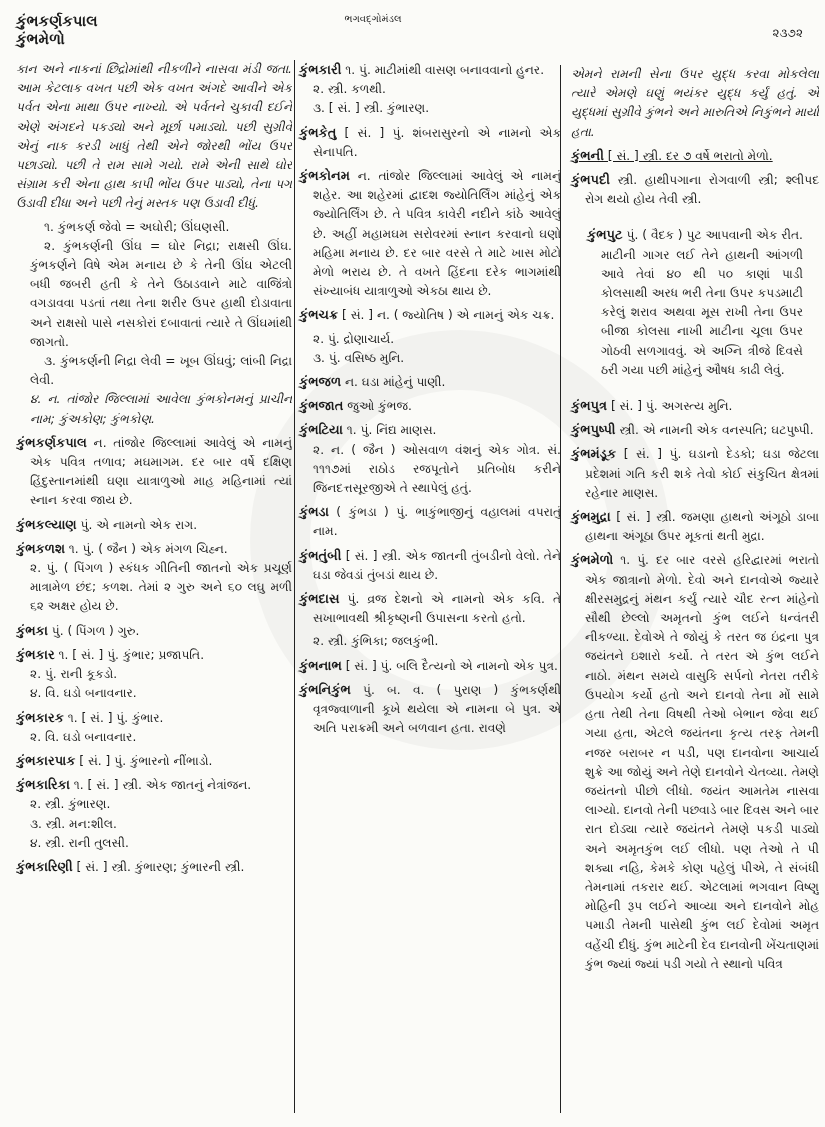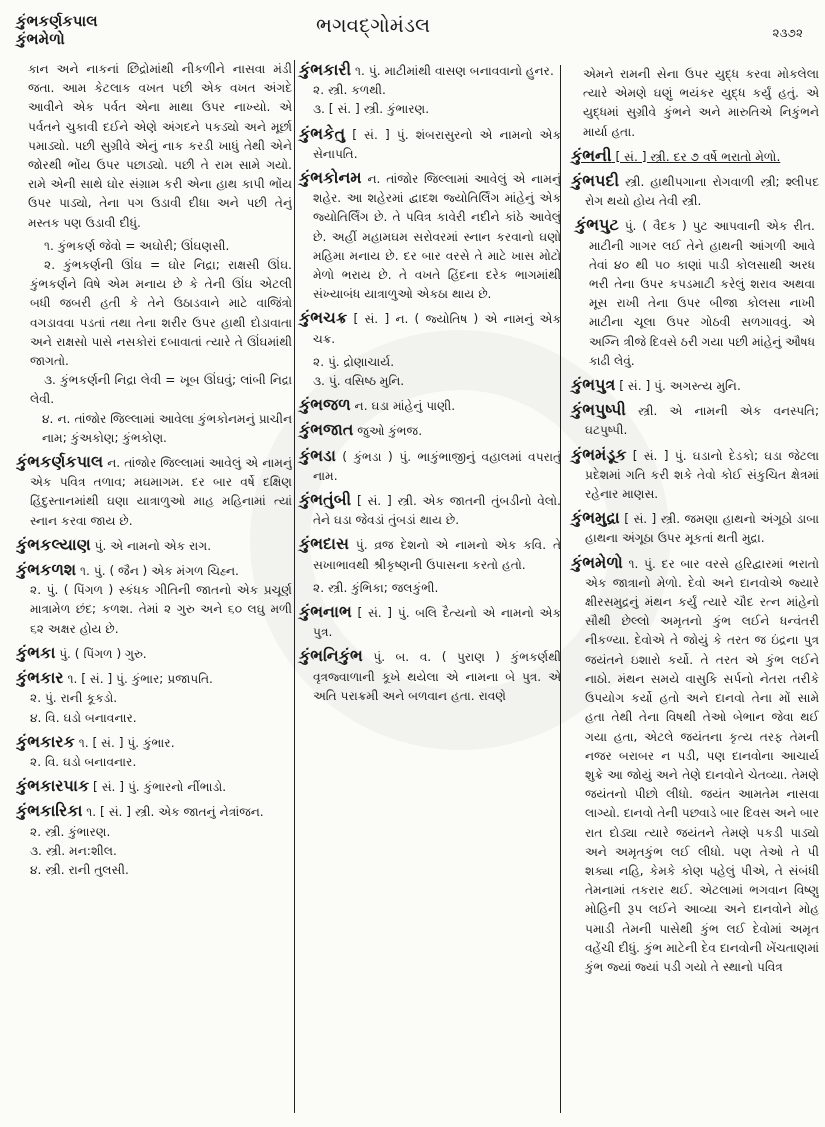--- a/index.html
+++ b/index.html
@@ -9,33 +9,33 @@
     font-family:"DejaVu Sans", "Liberation Sans", sans-serif;
     position:relative;
   }
   .watermark {
     position:absolute; left:250px; top:330px; width:420px; height:420px;
     border-radius:50%; border:60px solid rgba(0,0,0,0.035);
     box-sizing:border-box; pointer-events:none;
   }
   .header { position:absolute; left:0; top:0; width:825px; height:60px; }
   .hdr-left { position:absolute; left:16px; top:12px; font-weight:bold; font-size:15px; line-height:18px; }
-  .hdr-center { position:absolute; left:0; width:746px; top:13px; text-align:center; font-size:20px; }
+  .hdr-center { position:absolute; left:0; width:746px; top:13px; text-align:center; font-size:10px; }
   .hdr-right { position:absolute; right:22px; top:26px; font-size:12px; }
   .col {
     position:absolute; top:60px; bottom:14px;
     font-size:12.2px; line-height:19.2px; overflow:hidden;
   }
   .col1 { left:16px; width:276px; }
   .col2 { left:294px; width:262px; border-left:1px solid #222; padding-left:4px; }
   .col3 { left:560px; width:248px; border-left:1px solid #222; padding-left:10px; top:65px; }
   .entry { margin:0 0 4px 0; text-align:justify; }
-  .entry .hw { font-weight:bold; font-size:16px; }
+  .entry .hw { font-weight:bold; font-size:13px; }
   .sense { padding-left:14px; margin:0; text-align:justify; }
-  .para { text-align:justify; margin:0 0 4px 12px; }
+  .para { text-align:justify; margin:0 0 4px 0;font-style:italic; }
   .indent { text-indent:14px; }
 </style>
 </head>
 <body>
 
 <div class="watermark"></div>
 
 <div class="header">
   <div class="hdr-left">
     <div>કુંભકર્ણકપાલ</div>
@@ -76,20 +76,23 @@
       </div>
       <div class="entry">
         <p style="margin: 0px; padding-left: 14px; text-indent: -14px;"><span class="hw">કુંભકારપાક</span><span> [ સં. ] પું. કુંભારનો નીંભાડો.</span></p>
       </div>
       <div class="entry">
         <p style="margin: 0px; padding-left: 14px; text-indent: -14px;"><span class="hw">કુંભકારિકા</span><span> ૧. [ સં. ] સ્ત્રી. એક જાતનું નેત્રાંજન.</span></p>
         <p class="sense">૨. સ્ત્રી. કુંભારણ.</p>
         <p class="sense">૩. સ્ત્રી. મન:શીલ.</p>
         <p class="sense">૪. સ્ત્રી. રાની તુલસી.</p>
       </div>
+      <div class="entry">
+        <p style="margin: 0px; padding-left: 14px; text-indent: -14px;"><span class="hw">કુંભકારિણી</span><span> [ સં. ] સ્ત્રી. કુંભારણ; કુંભારની સ્ત્રી.</span></p>
+      </div>
     </div>
 </div>
 
 <div class="col col2">
   <div id="col2-entries">
       <div class="entry">
         <p style="margin: 0px; padding-left: 14px; text-indent: -14px;"><span class="hw">કુંભકારી</span><span> ૧. પું. માટીમાંથી વાસણ બનાવવાનો હુનર.</span></p>
         <p class="sense">૨. સ્ત્રી. કળથી.</p>
         <p class="sense">૩. [ સં. ] સ્ત્રી. કુંભારણ.</p>
       </div>
@@ -104,20 +107,24 @@
       </div>
       <div class="entry">
         <p class="sense">૨. પું. દ્રોણાચાર્ય.</p>
         <p class="sense">૩. પું. વસિષ્ઠ મુનિ.</p>
       </div>
       <div class="entry">
         <p style="margin: 0px; padding-left: 14px; text-indent: -14px;"><span class="hw">કુંભજળ</span><span> ન. ઘડા માંહેનું પાણી.</span></p>
       </div>
       <div class="entry">
         <p style="margin: 0px; padding-left: 14px; text-indent: -14px;"><span class="hw">કુંભજાત</span><span> જુઓ કુંભજ.</span></p>
+      </div>
+      <div class="entry">
+        <p style="margin: 0px; padding-left: 14px; text-indent: -14px;"><span class="hw">કુંભટિયા</span><span> ૧. પું. નિંદ્ય માણસ.</span></p>
+        <p class="sense">૨. ન. ( જૈન ) ઓસવાળ વંશનું એક ગોત્ર. સં. ૧૧૧૭માં રાઠોડ રજપૂતોને પ્રતિબોધ કરીને જિનદત્તસૂરજીએ તે સ્થાપેલું હતું.</p>
       </div>
       <div class="entry">
         <p style="margin: 0px; padding-left: 14px; text-indent: -14px;"><span class="hw">કુંભડા</span><span> ( કુંભડા ) પું. ભાકુંભાજીનું વહાલમાં વપરાતું નામ.</span></p>
       </div>
       <div class="entry">
         <p style="margin: 0px; padding-left: 14px; text-indent: -14px;"><span class="hw">કુંભતુંબી</span><span> [ સં. ] સ્ત્રી. એક જાતની તુંબડીનો વેલો. તેને ઘડા જેવડાં તુંબડાં થાય છે.</span></p>
       </div>
       <div class="entry">
         <p style="margin: 0px; padding-left: 14px; text-indent: -14px;"><span class="hw">કુંભદાસ</span><span> પું. વ્રજ દેશનો એ નામનો એક કવિ. તે સખાભાવથી શ્રીકૃષ્ણની ઉપાસના કરતો હતો.</span></p>
       </div>
@@ -136,21 +143,21 @@
 <div class="col col3">
   <p class="para">એમને રામની સેના ઉપર યુદ્ધ કરવા મોકલેલા ત્યારે એમણે ઘણું ભયંકર યુદ્ધ કર્યું હતું. એ યુદ્ધમાં સુગ્રીવે કુંભને અને મારુતિએ નિકુંભને માર્યા હતા.</p>
   <div id="col3-entries">
       <div class="entry">
         <p style="margin: 0px; padding-left: 14px; text-indent: -14px; text-decoration: underline;"><span class="hw">કુંભની</span><span> [ સં. ] સ્ત્રી. દર ૭ વર્ષે ભરાતો મેળો.</span></p>
       </div>
       <div class="entry">
         <p style="margin: 0px; padding-left: 14px; text-indent: -14px;"><span class="hw">કુંભપદી</span><span> સ્ત્રી. હાથીપગાના રોગવાળી સ્ત્રી; શ્લીપદ રોગ થયો હોય તેવી સ્ત્રી.</span></p>
       </div>
       <div class="entry">
-        <p style="margin: 4px; padding-left: 14px; text-indent: -14px;"><span class="hw">કુંભપુટ</span><span> પું. ( વૈદક ) પુટ આપવાની એક રીત. માટીની ગાગર લઈ તેને હાથની આંગળી આવે તેવાં ૪૦ થી ૫૦ કાણાં પાડી કોલસાથી અરધ ભરી તેના ઉપર કપડમાટી કરેલું શરાવ અથવા મૂસ રાખી તેના ઉપર બીજા કોલસા નાખી માટીના ચૂલા ઉપર ગોઠવી સળગાવવું. એ અગ્નિ ત્રીજે દિવસે ઠરી ગયા પછી માંહેનું ઔષધ કાઢી લેવું.</span></p>
+        <p style="margin: 16px; padding-left: 14px; text-indent: -14px;"><span class="hw">કુંભપુટ</span><span> પું. ( વૈદક ) પુટ આપવાની એક રીત. માટીની ગાગર લઈ તેને હાથની આંગળી આવે તેવાં ૪૦ થી ૫૦ કાણાં પાડી કોલસાથી અરધ ભરી તેના ઉપર કપડમાટી કરેલું શરાવ અથવા મૂસ રાખી તેના ઉપર બીજા કોલસા નાખી માટીના ચૂલા ઉપર ગોઠવી સળગાવવું. એ અગ્નિ ત્રીજે દિવસે ઠરી ગયા પછી માંહેનું ઔષધ કાઢી લેવું.</span></p>
       </div>
       <div class="entry">
         <p style="margin: 0px; padding-left: 14px; text-indent: -14px;"><span class="hw">કુંભપુત્ર</span><span> [ સં. ] પું. અગસ્ત્ય મુનિ.</span></p>
       </div>
       <div class="entry">
         <p style="margin: 0px; padding-left: 14px; text-indent: -14px;"><span class="hw">કુંભપુષ્પી</span><span> સ્ત્રી. એ નામની એક વનસ્પતિ; ઘટપુષ્પી.</span></p>
       </div>
       <div class="entry">
         <p style="margin: 0px; padding-left: 14px; text-indent: -14px;"><span class="hw">કુંભમંડૂક</span><span> [ સં. ] પું. ઘડાનો દેડકો; ઘડા જેટલા પ્રદેશમાં ગતિ કરી શકે તેવો કોઈ સંકુચિત ક્ષેત્રમાં રહેનાર માણસ.</span></p>
       </div>

